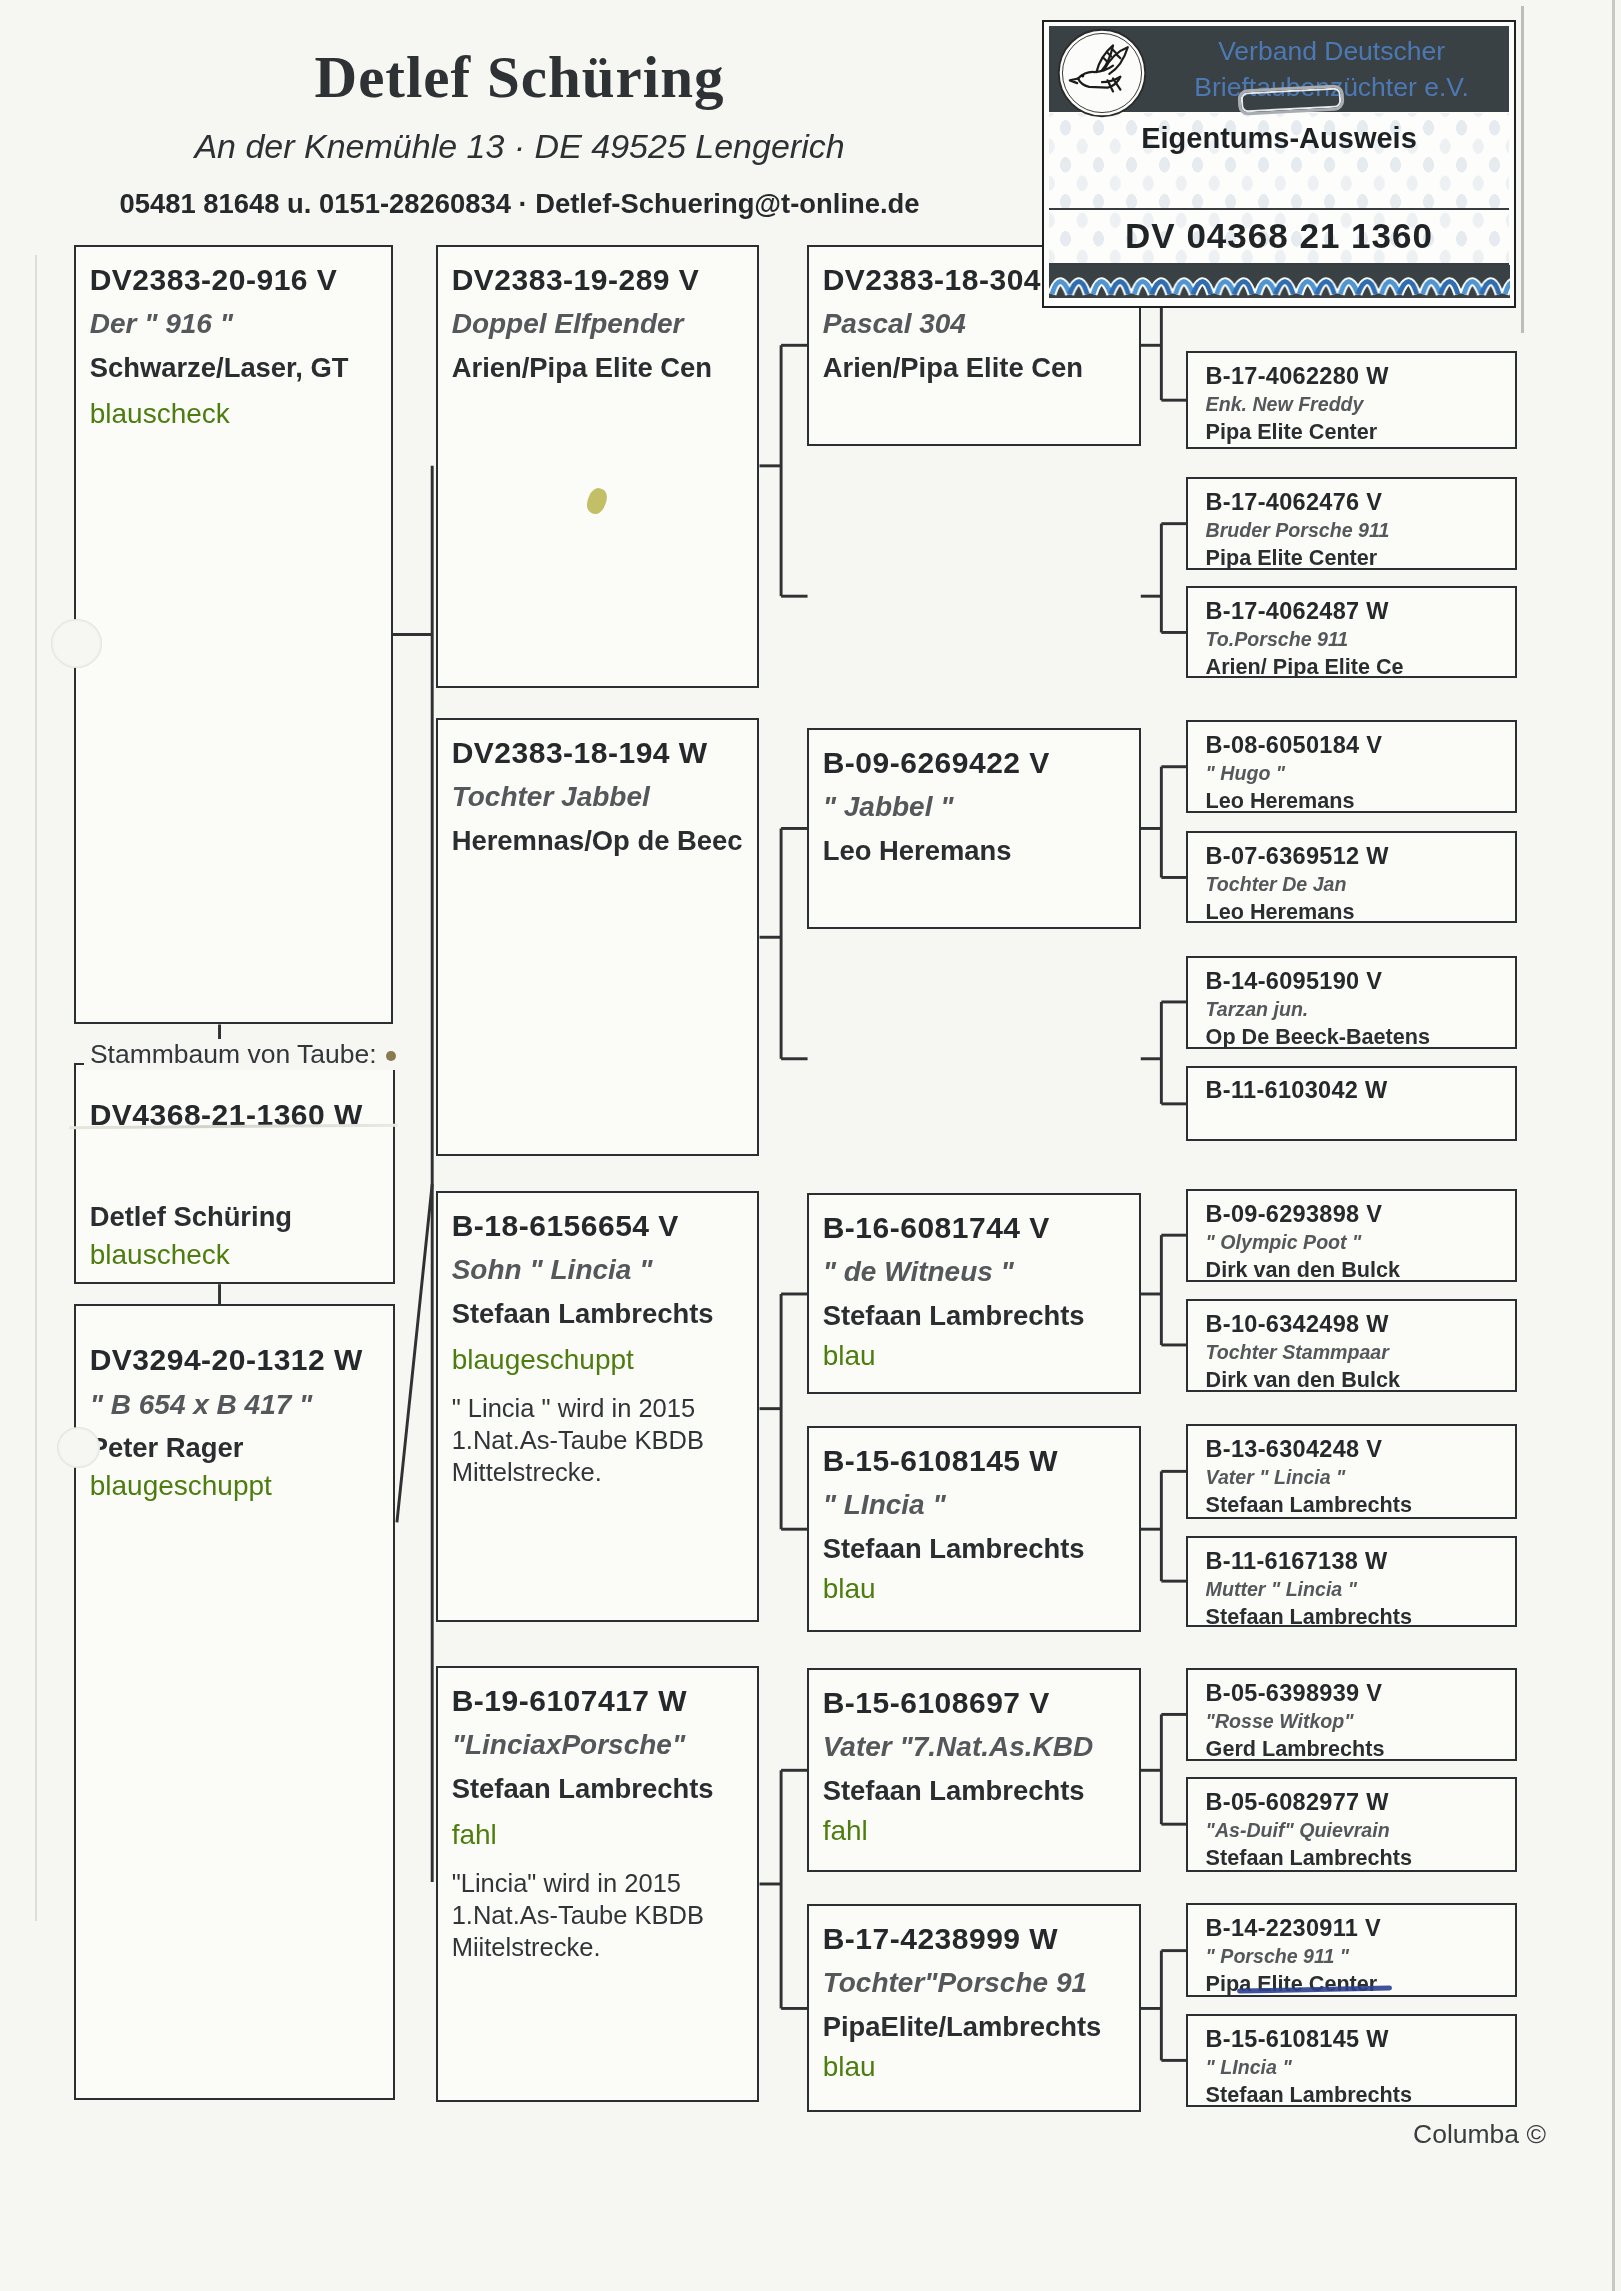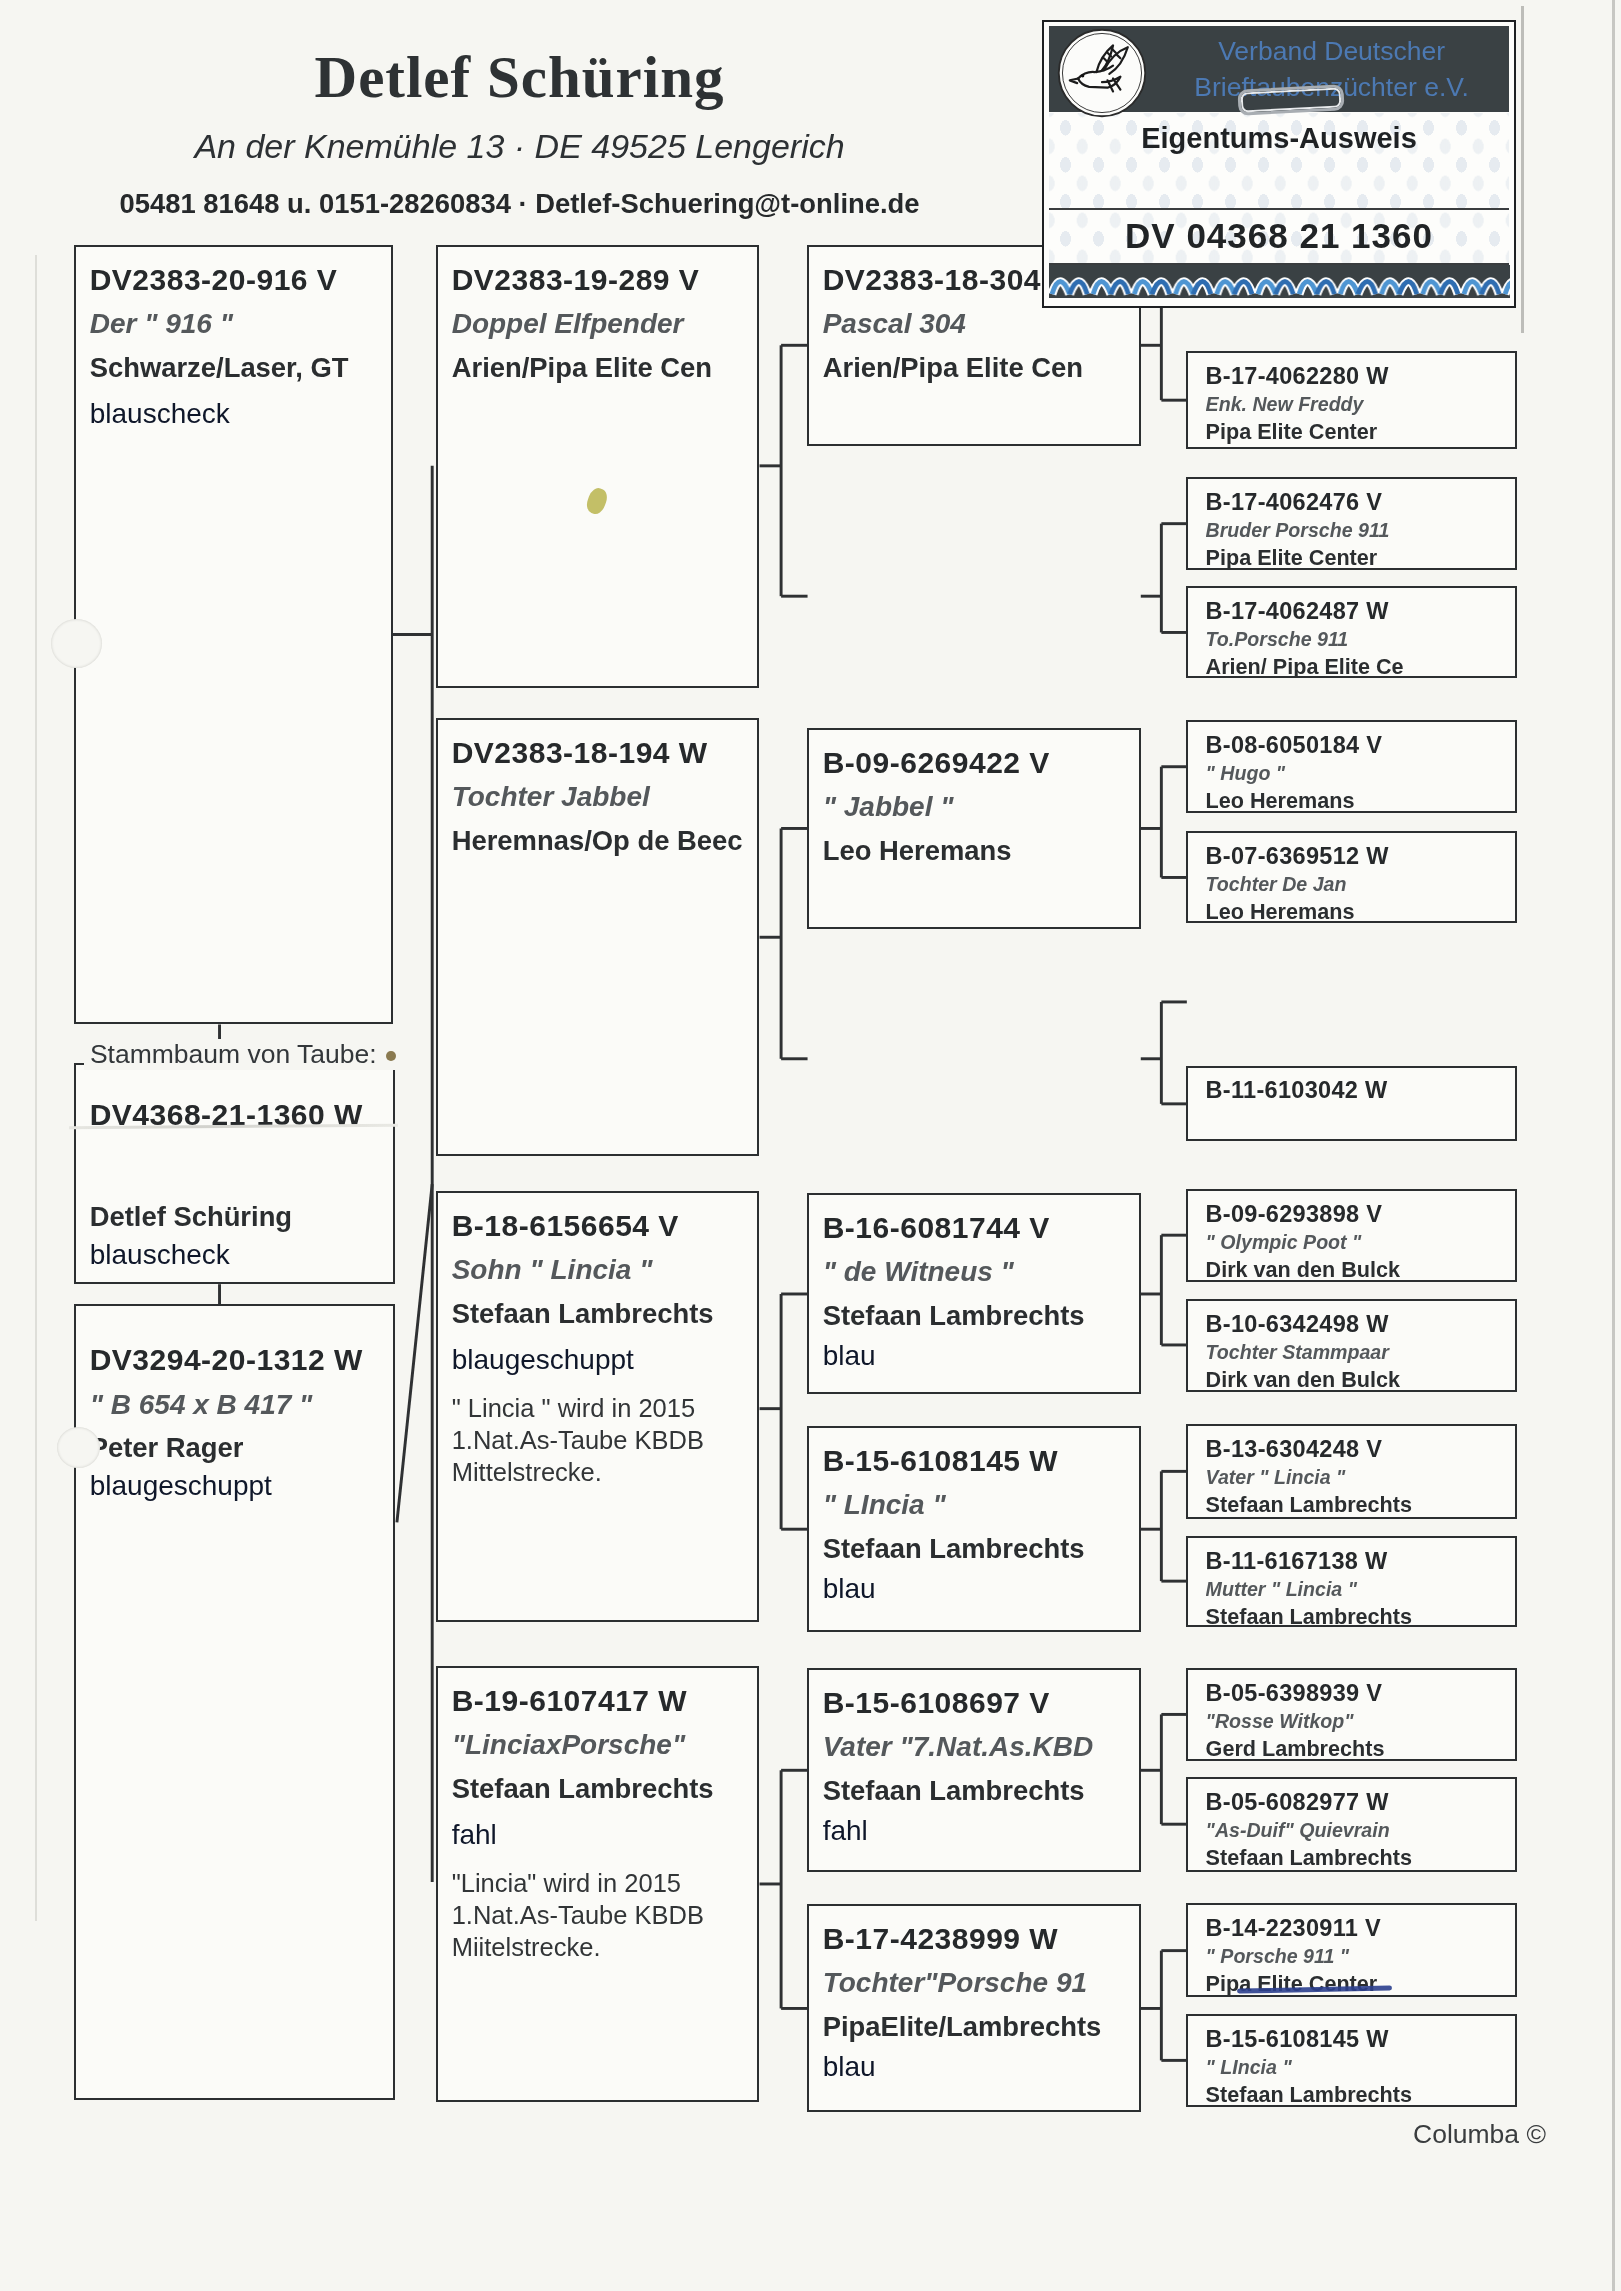--- a/index.html
+++ b/index.html
@@ -17,21 +17,21 @@
     font-style:italic; font-size:34px; color:#2d3134; }
   .hdr-tel { position:absolute; left:0; top:188px; width:1039px;
     font-weight:700; font-size:27.4px; color:#26292b; }
   
   .bx { position:absolute; background:#fbfbf8; border:2.9px solid #2c2f31;
         box-sizing:border-box; padding:7.8px 13.7px; overflow:hidden; z-index:2; }
   .bx > div { white-space:nowrap; overflow:hidden; }
   .rg { font-size:30px; font-weight:700; letter-spacing:0.5px; color:#26292b; margin:7.8px 0 3.9px; }
   .nm { font-size:28px; font-style:italic; font-weight:700; color:#54585b; margin:11.8px 0 3.9px; }
   .br { font-size:27.4px; font-weight:700; color:#2b2e30; margin:11.8px 0 3.9px; }
-  .cl { font-size:28px; color:#0f172a; margin:13.7px 0 0; }
+  .cl { font-size:28px; color:#4d7c0f; margin:13.7px 0 0; }
   .nt { font-size:25.5px; color:#323537; margin:17.6px 0 0; line-height:1.25; }
   .nt div { white-space:nowrap; }
   .s { padding:3.9px 17.6px; }
   .s .rg { font-size:23.5px; margin:5.9px 0 0; letter-spacing:0.3px; }
   .s .nm { font-size:19.6px; margin:2.9px 0 0; }
   .s .br { font-size:21.6px; margin:2.9px 0 0; }
   .subject-ring { margin-top:25.5px; }
   .subject-owner { margin-top:69px; }
   .mother-ring { margin-top:29px; }
   .stamm-label { position:absolute; left:84px; top:1039px; z-index:4;
@@ -265,20 +265,25 @@
   <div class="bx s" style="left:1186px;top:720px;width:331px;height:93px">
     <div class="rg">B-08-6050184 V</div>
     <div class="nm">" Hugo "</div>
     <div class="br">Leo Heremans</div>
   </div>
   <div class="bx s" style="left:1186px;top:831px;width:331px;height:92px">
     <div class="rg">B-07-6369512 W</div>
     <div class="nm">Tochter De Jan</div>
     <div class="br">Leo Heremans</div>
   </div>
+  <div class="bx s" style="left:1186px;top:956px;width:331px;height:93px">
+    <div class="rg">B-14-6095190 V</div>
+    <div class="nm">Tarzan jun.</div>
+    <div class="br">Op De Beeck-Baetens</div>
+  </div>
   <div class="bx s" style="left:1186px;top:1066px;width:331px;height:75px">
     <div class="rg" style="margin-top:5px">B-11-6103042 W</div>
   </div>
   <div class="bx s" style="left:1186px;top:1189px;width:331px;height:93px">
     <div class="rg">B-09-6293898 V</div>
     <div class="nm">" Olympic Poot "</div>
     <div class="br">Dirk van den Bulck</div>
   </div>
   <div class="bx s" style="left:1186px;top:1299px;width:331px;height:93px">
     <div class="rg">B-10-6342498 W</div>

